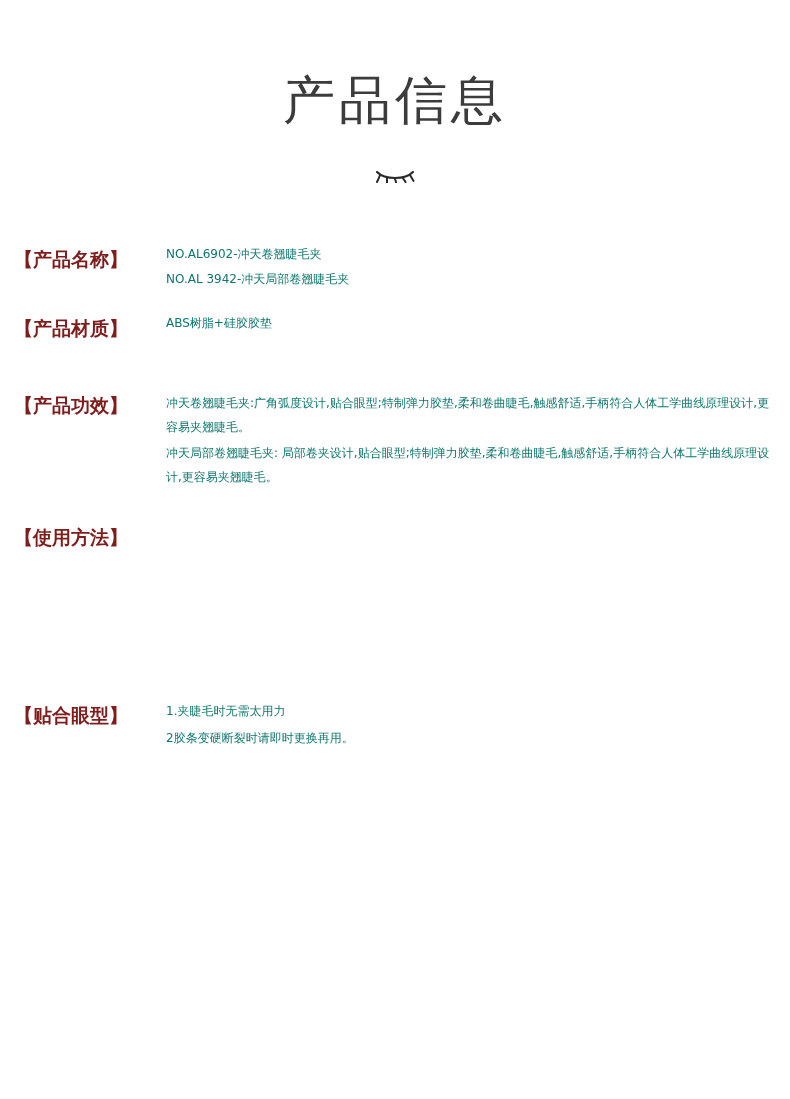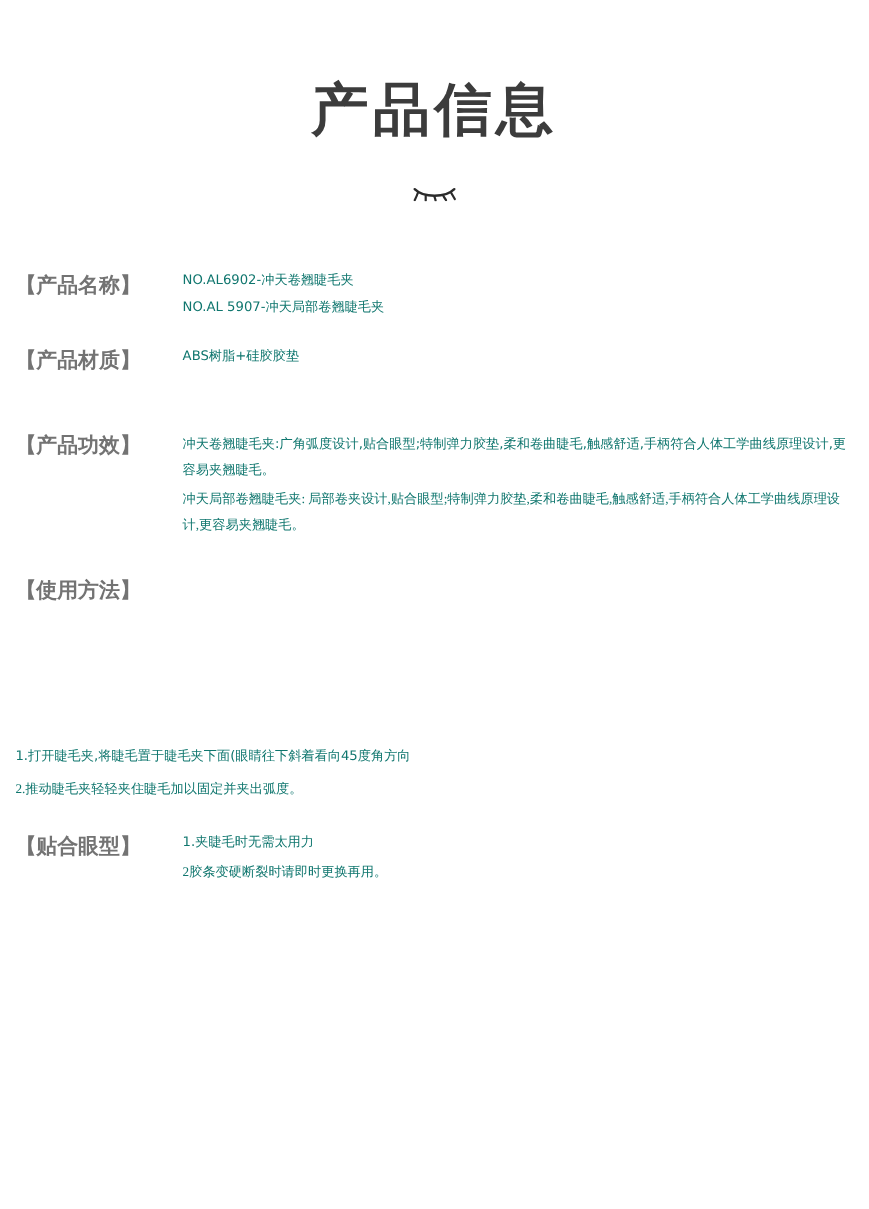--- a/index.html
+++ b/index.html
@@ -18,21 +18,21 @@
   .page {
     width: 790px;
     height: 1099px;
     box-sizing: border-box;
     padding: 0;
     position: relative;
   }
   .title {
     text-align: center;
     font-size: 52px;
-    font-weight: bold;
+    font-weight: normal;
     letter-spacing: 4px;
     color: #3c3c3c;
     margin-top: 72px;
     line-height: 1.1;
     font-family: "DejaVu Sans", "Liberation Sans", sans-serif;
   }
   .divider-ornament {
     margin: 34px auto 0 auto;
     width: 60px;
     height: 22px;
@@ -49,21 +49,21 @@
   .spec-row {
     display: flex;
     align-items: flex-start;
     margin-bottom: 26px;
   }
   .spec-label {
     flex: 0 0 152px;
     width: 152px;
     font-size: 19px;
     font-weight: bold;
-    color: #737373;
+    color: #7f1d1d;
     line-height: 1.55;
     letter-spacing: 0px;
     white-space: nowrap;
     font-family: "DejaVu Sans", "Liberation Sans", sans-serif;
   }
   .spec-value {
     flex: 1 1 auto;
     font-size: 12px;
     color: #0f766e;
     line-height: 1.55;
@@ -73,21 +73,20 @@
     line-height: 2.0;
   }
   .spec-value .line {
     display: block;
   }
   .spec-value .para {
     display: block;
   }
   .spec-value .para + .para {
     margin-top: 2px;
-    font-family: Liberation Serif, serif;
   }
   .row-name .spec-value .line + .line {
     margin-top: 6px;
   }
   .row-effect {
     margin-bottom: 34px;
     margin-top: 47px;
   }
   .row-usage {
     margin-bottom: 26px;
@@ -120,45 +119,41 @@
       <path d="M37 12 C38.5 14.5 39.5 16.5 40.5 18" stroke="#2b2b2b" stroke-width="2" fill="none" stroke-linecap="round"></path>
     </svg>
   </div>
 
   <div class="spec-table">
 
     <div class="spec-row row-name">
       <div class="spec-label">【产品名称】</div>
       <div class="spec-value">
         <span class="line">NO.AL6902-冲天卷翘睫毛夹</span>
-        <span class="line">NO.AL 5907-冲天局部卷翘睫毛夹</span>
+        <span class="line">NO.AL 3942-冲天局部卷翘睫毛夹</span>
       </div>
     </div>
 
     <div class="spec-row row-material">
       <div class="spec-label">【产品材质】</div>
       <div class="spec-value">
         <span class="line">ABS树脂+硅胶胶垫</span>
       </div>
     </div>
 
     <div class="spec-row row-effect">
       <div class="spec-label">【产品功效】</div>
       <div class="spec-value loose">
         <span class="para">冲天卷翘睫毛夹:广角弧度设计,贴合眼型;特制弹力胶垫,柔和卷曲睫毛,触感舒适,手柄符合人体工学曲线原理设计,更容易夹翘睫毛。</span>
         <span class="para">冲天局部卷翘睫毛夹: 局部卷夹设计,贴合眼型;特制弹力胶垫,柔和卷曲睫毛,触感舒适,手柄符合人体工学曲线原理设计,更容易夹翘睫毛。</span>
       </div>
     </div>
 
     <div class="spec-row row-usage">
       <div class="spec-label">【使用方法】</div>
-      <div class="spec-value loose">
-        <span class="para">1.打开睫毛夹,将睫毛置于睫毛夹下面(眼睛往下斜着看向45度角方向</span>
-        <span class="para">2.推动睫毛夹轻轻夹住睫毛加以固定并夹出弧度。</span>
-      </div>
     </div>
 
     <div class="spec-row row-note">
       <div class="spec-label">【贴合眼型】</div>
       <div class="spec-value">
         <span class="para">1.夹睫毛时无需太用力</span>
         <span class="para">2胶条变硬断裂时请即时更换再用。</span>
       </div>
     </div>
 

